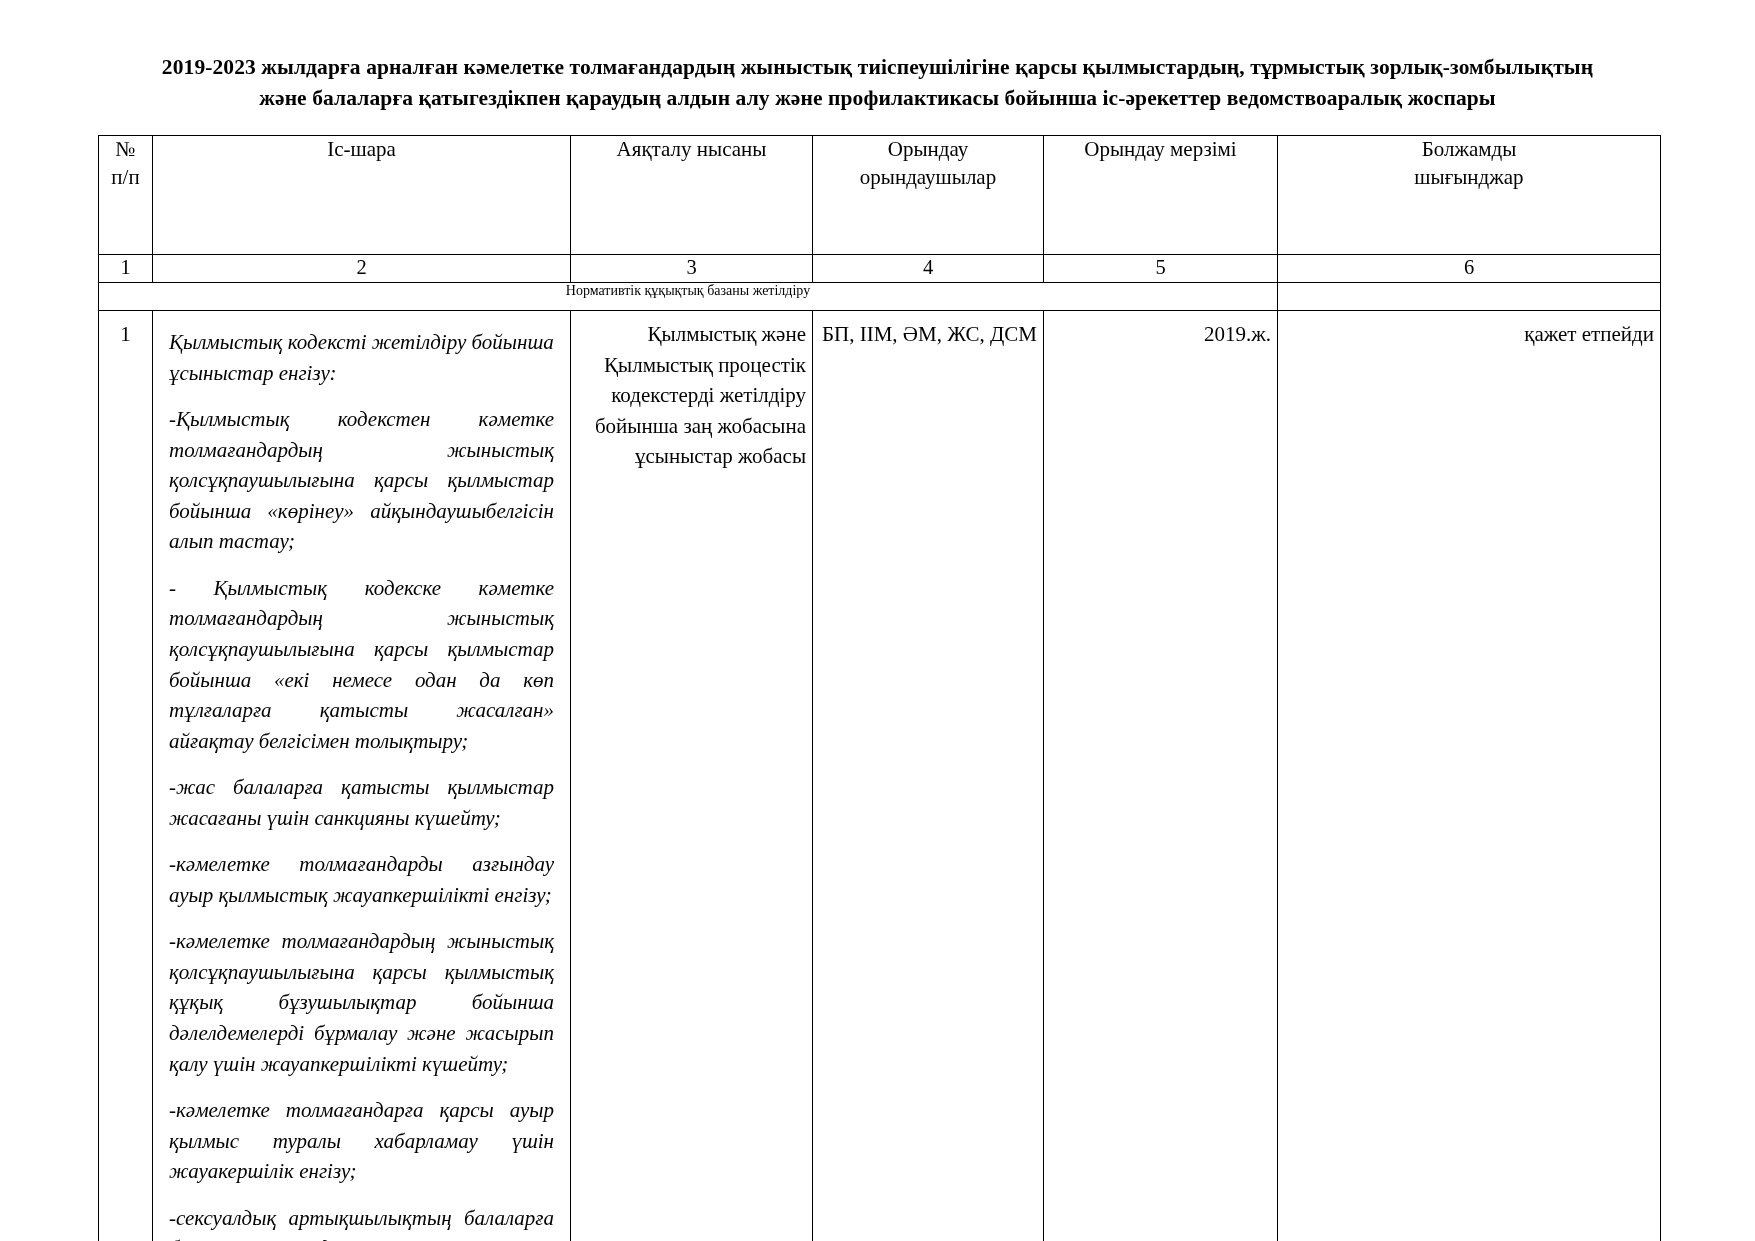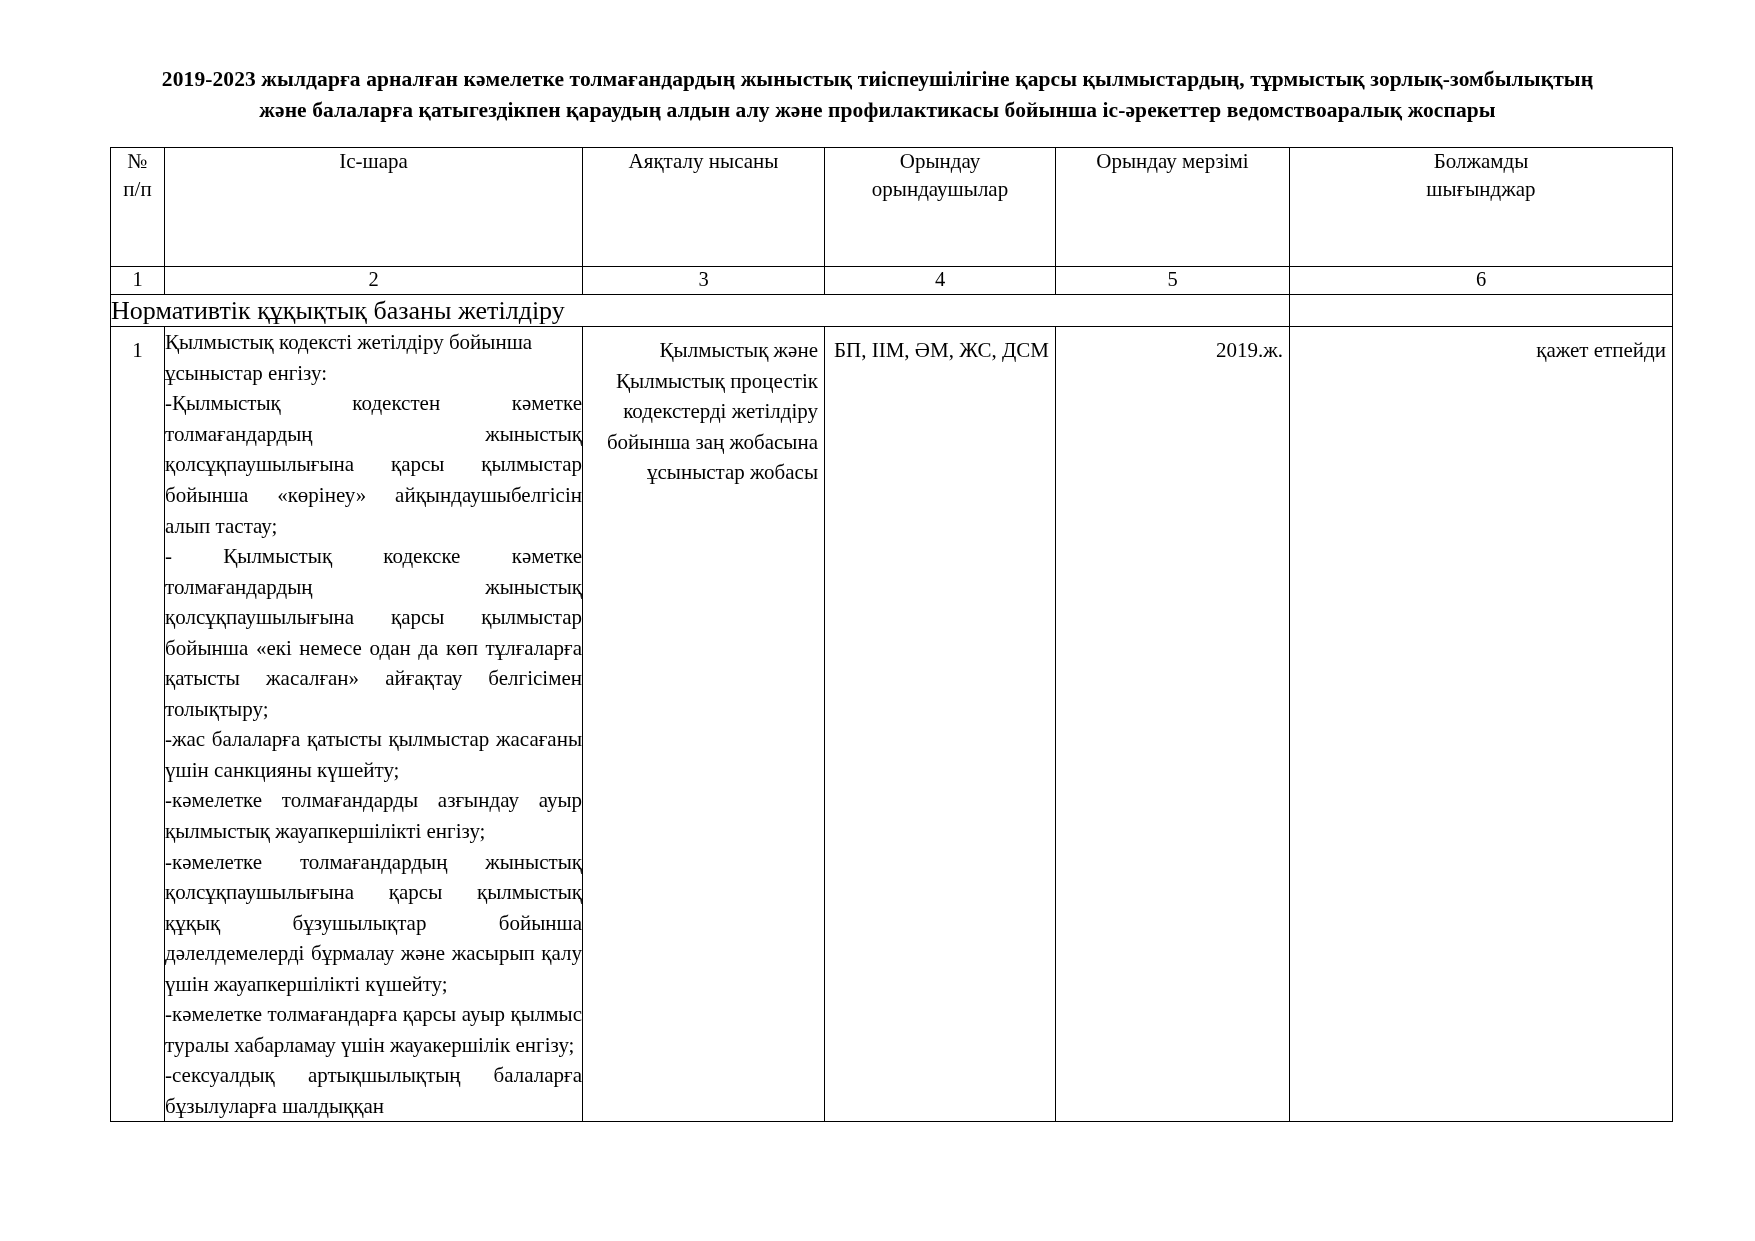--- a/index.html
+++ b/index.html
@@ -12,21 +12,21 @@
     height: 1241px;
     font-family: "Liberation Serif", "DejaVu Serif", serif;
     color: #000000;
     overflow: hidden;
   }
   .page {
     position: relative;
     width: 1755px;
     height: 1241px;
     box-sizing: border-box;
-    padding: 12px;
+    padding: 0;
   }
   .doc-title {
     margin: 0;
     padding: 52px 148px 0 148px;
     text-align: center;
     font-size: 21.5px;
     font-weight: bold;
     line-height: 1.42;
     letter-spacing: 0.1px;
   }
@@ -64,22 +64,22 @@
     height: 27px;
     text-align: center;
     font-size: 20.5px;
     font-weight: bold;
     line-height: 1.2;
     padding: 1px 2px 2px 2px;
     vertical-align: middle;
   }
   .section-cell {
     height: 27px;
-    text-align: left;
-    font-size: 26px;
+    text-align: center;
+    font-size: 14px;
     font-weight: bold;
     line-height: 1.2;
     padding: 1px 2px 2px 2px;
     vertical-align: middle;
   }
   .section-blank {
     height: 27px;
   }
   .body-cell {
     font-size: 21px;
@@ -93,23 +93,24 @@
   .body-cell.justify {
     text-align: justify;
     text-align-last: left;
     hyphens: none;
   }
   .body-cell.center {
     text-align: right;
     padding: 8px 6px;
   }
   .body-cell p {
-    margin: 0;
+    margin: 16px;
     text-align: justify;
     text-align-last: left;
+    font-style: italic;
   }
   .body-cell p.nojust {
     text-align: left;
   }
 </style>
 </head>
 <body>
 
 <div class="page">
 

